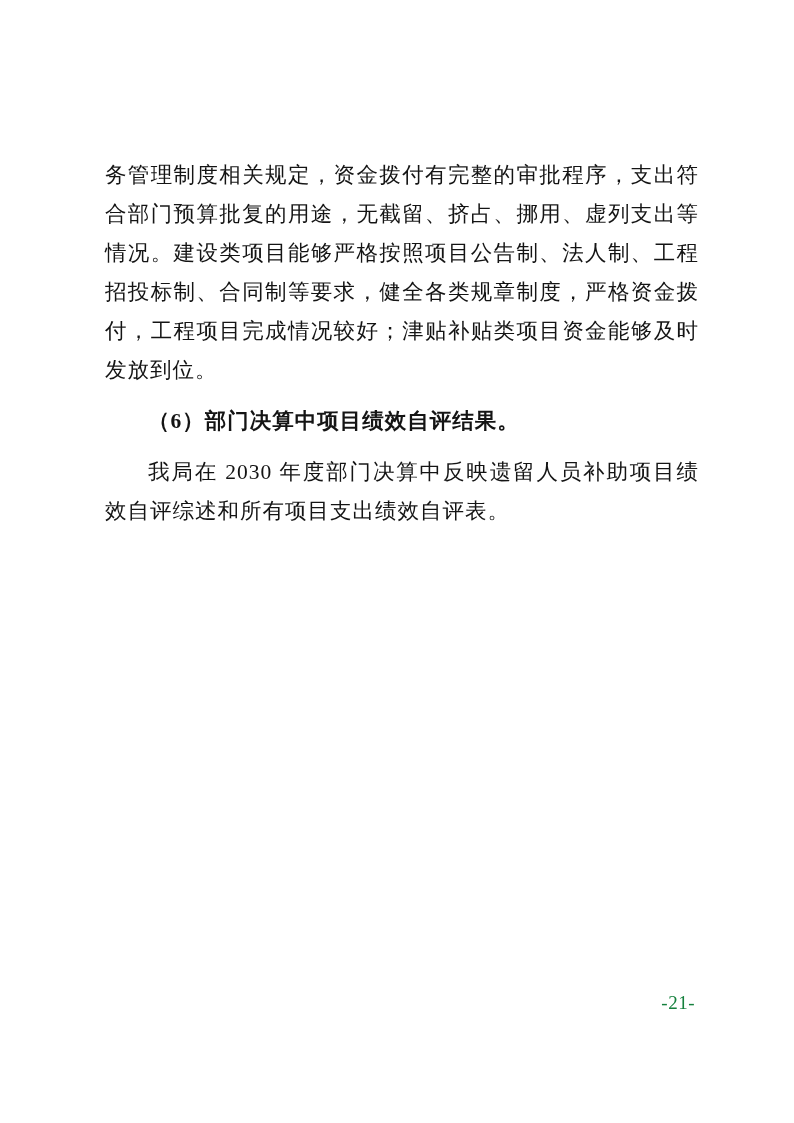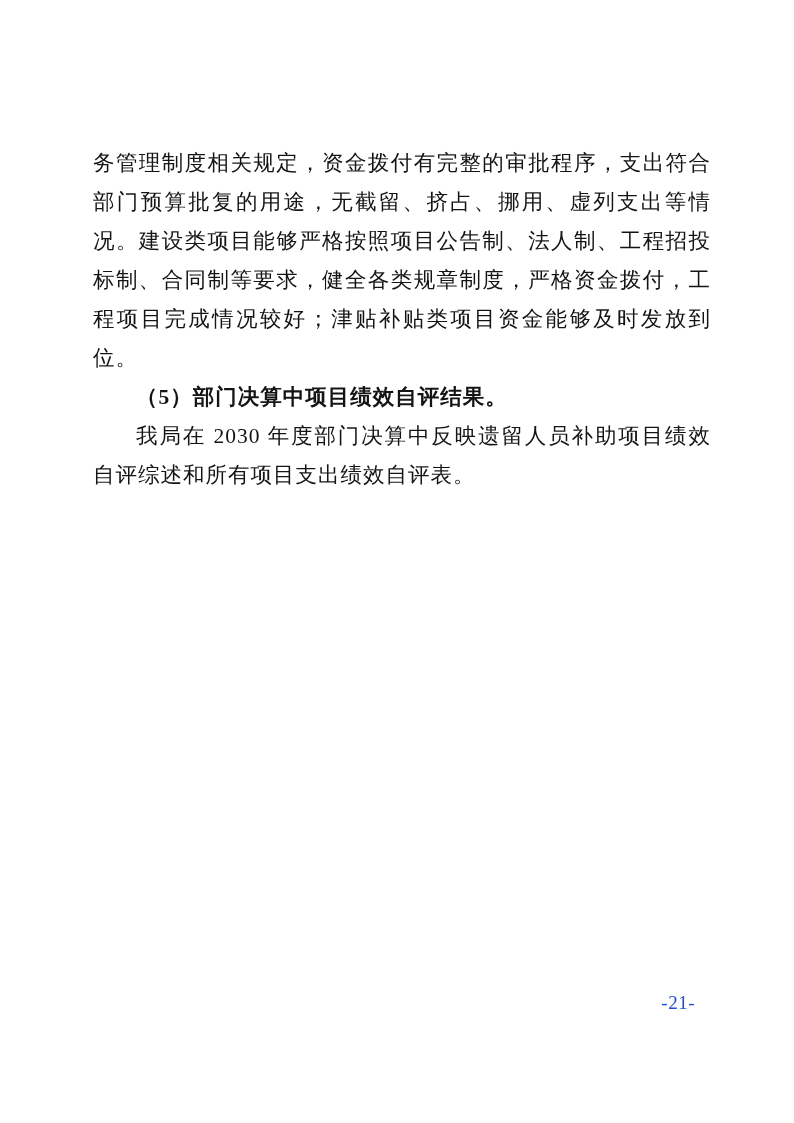--- a/index.html
+++ b/index.html
@@ -21,43 +21,43 @@
     left: 93px;
     top: 144px;
     width: 618px;
     font-size: 21.5px;
     line-height: 39px;
     letter-spacing: 1px;
     text-align: justify;
     text-justify: inter-ideograph;
   }
   .content p {
-    margin: 0;
+    margin: 12px;
     padding: 0;
     text-indent: 2em;
   }
   .content p.no-indent {
     text-indent: 0;
   }
   .content p.heading {
     font-weight: bold;
   }
   .page-number {
     position: absolute;
     top: 992px;
     right: 99px;
     font-size: 19px;
     line-height: 22px;
     letter-spacing: 0.5px;
-    color: #1d4ed8;
+    color: #15803d;
   }
 </style>
 </head>
 <body>
 
 <div class="page">
   <main class="content">
     <p class="no-indent">务管理制度相关规定，资金拨付有完整的审批程序，支出符合部门预算批复的用途，无截留、挤占、挪用、虚列支出等情况。建设类项目能够严格按照项目公告制、法人制、工程招投标制、合同制等要求，健全各类规章制度，严格资金拨付，工程项目完成情况较好；津贴补贴类项目资金能够及时发放到位。</p>
-    <p class="heading">（5）部门决算中项目绩效自评结果。</p>
+    <p class="heading">（6）部门决算中项目绩效自评结果。</p>
     <p>我局在 2030 年度部门决算中反映遗留人员补助项目绩效自评综述和所有项目支出绩效自评表。</p>
   </main>
   <div class="page-number">-21-</div>
 </div>
 
 </body></html>

